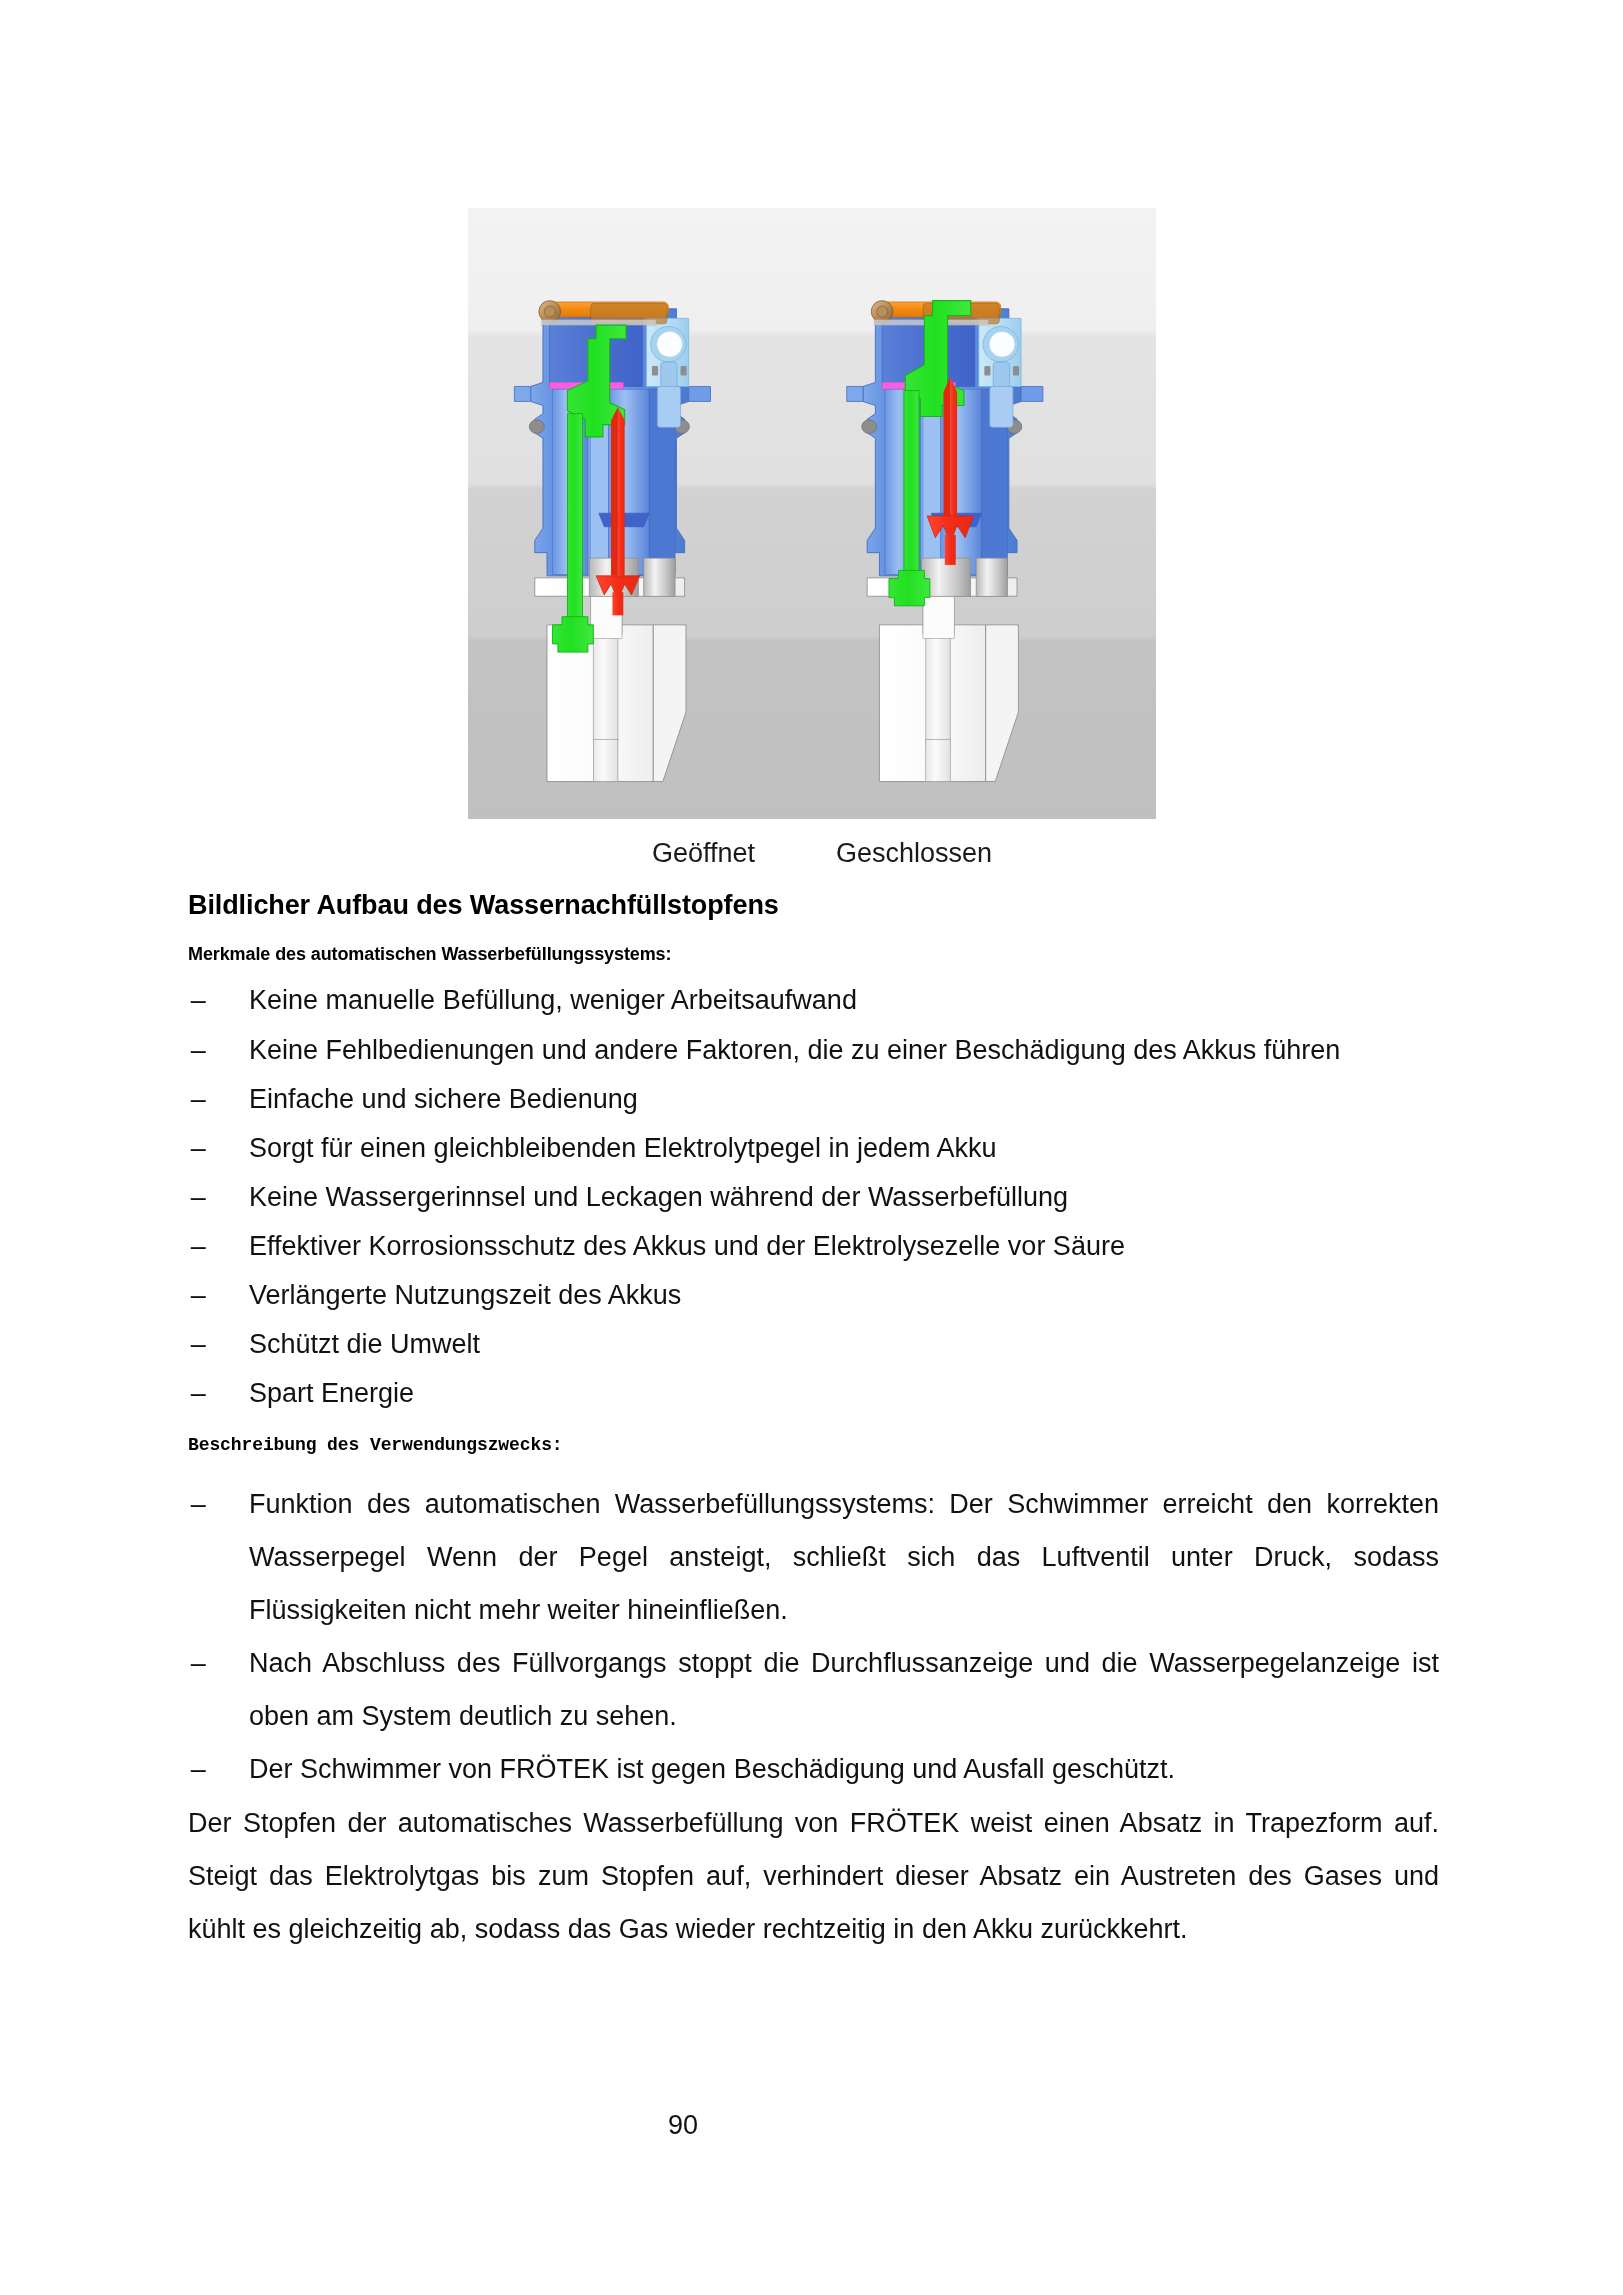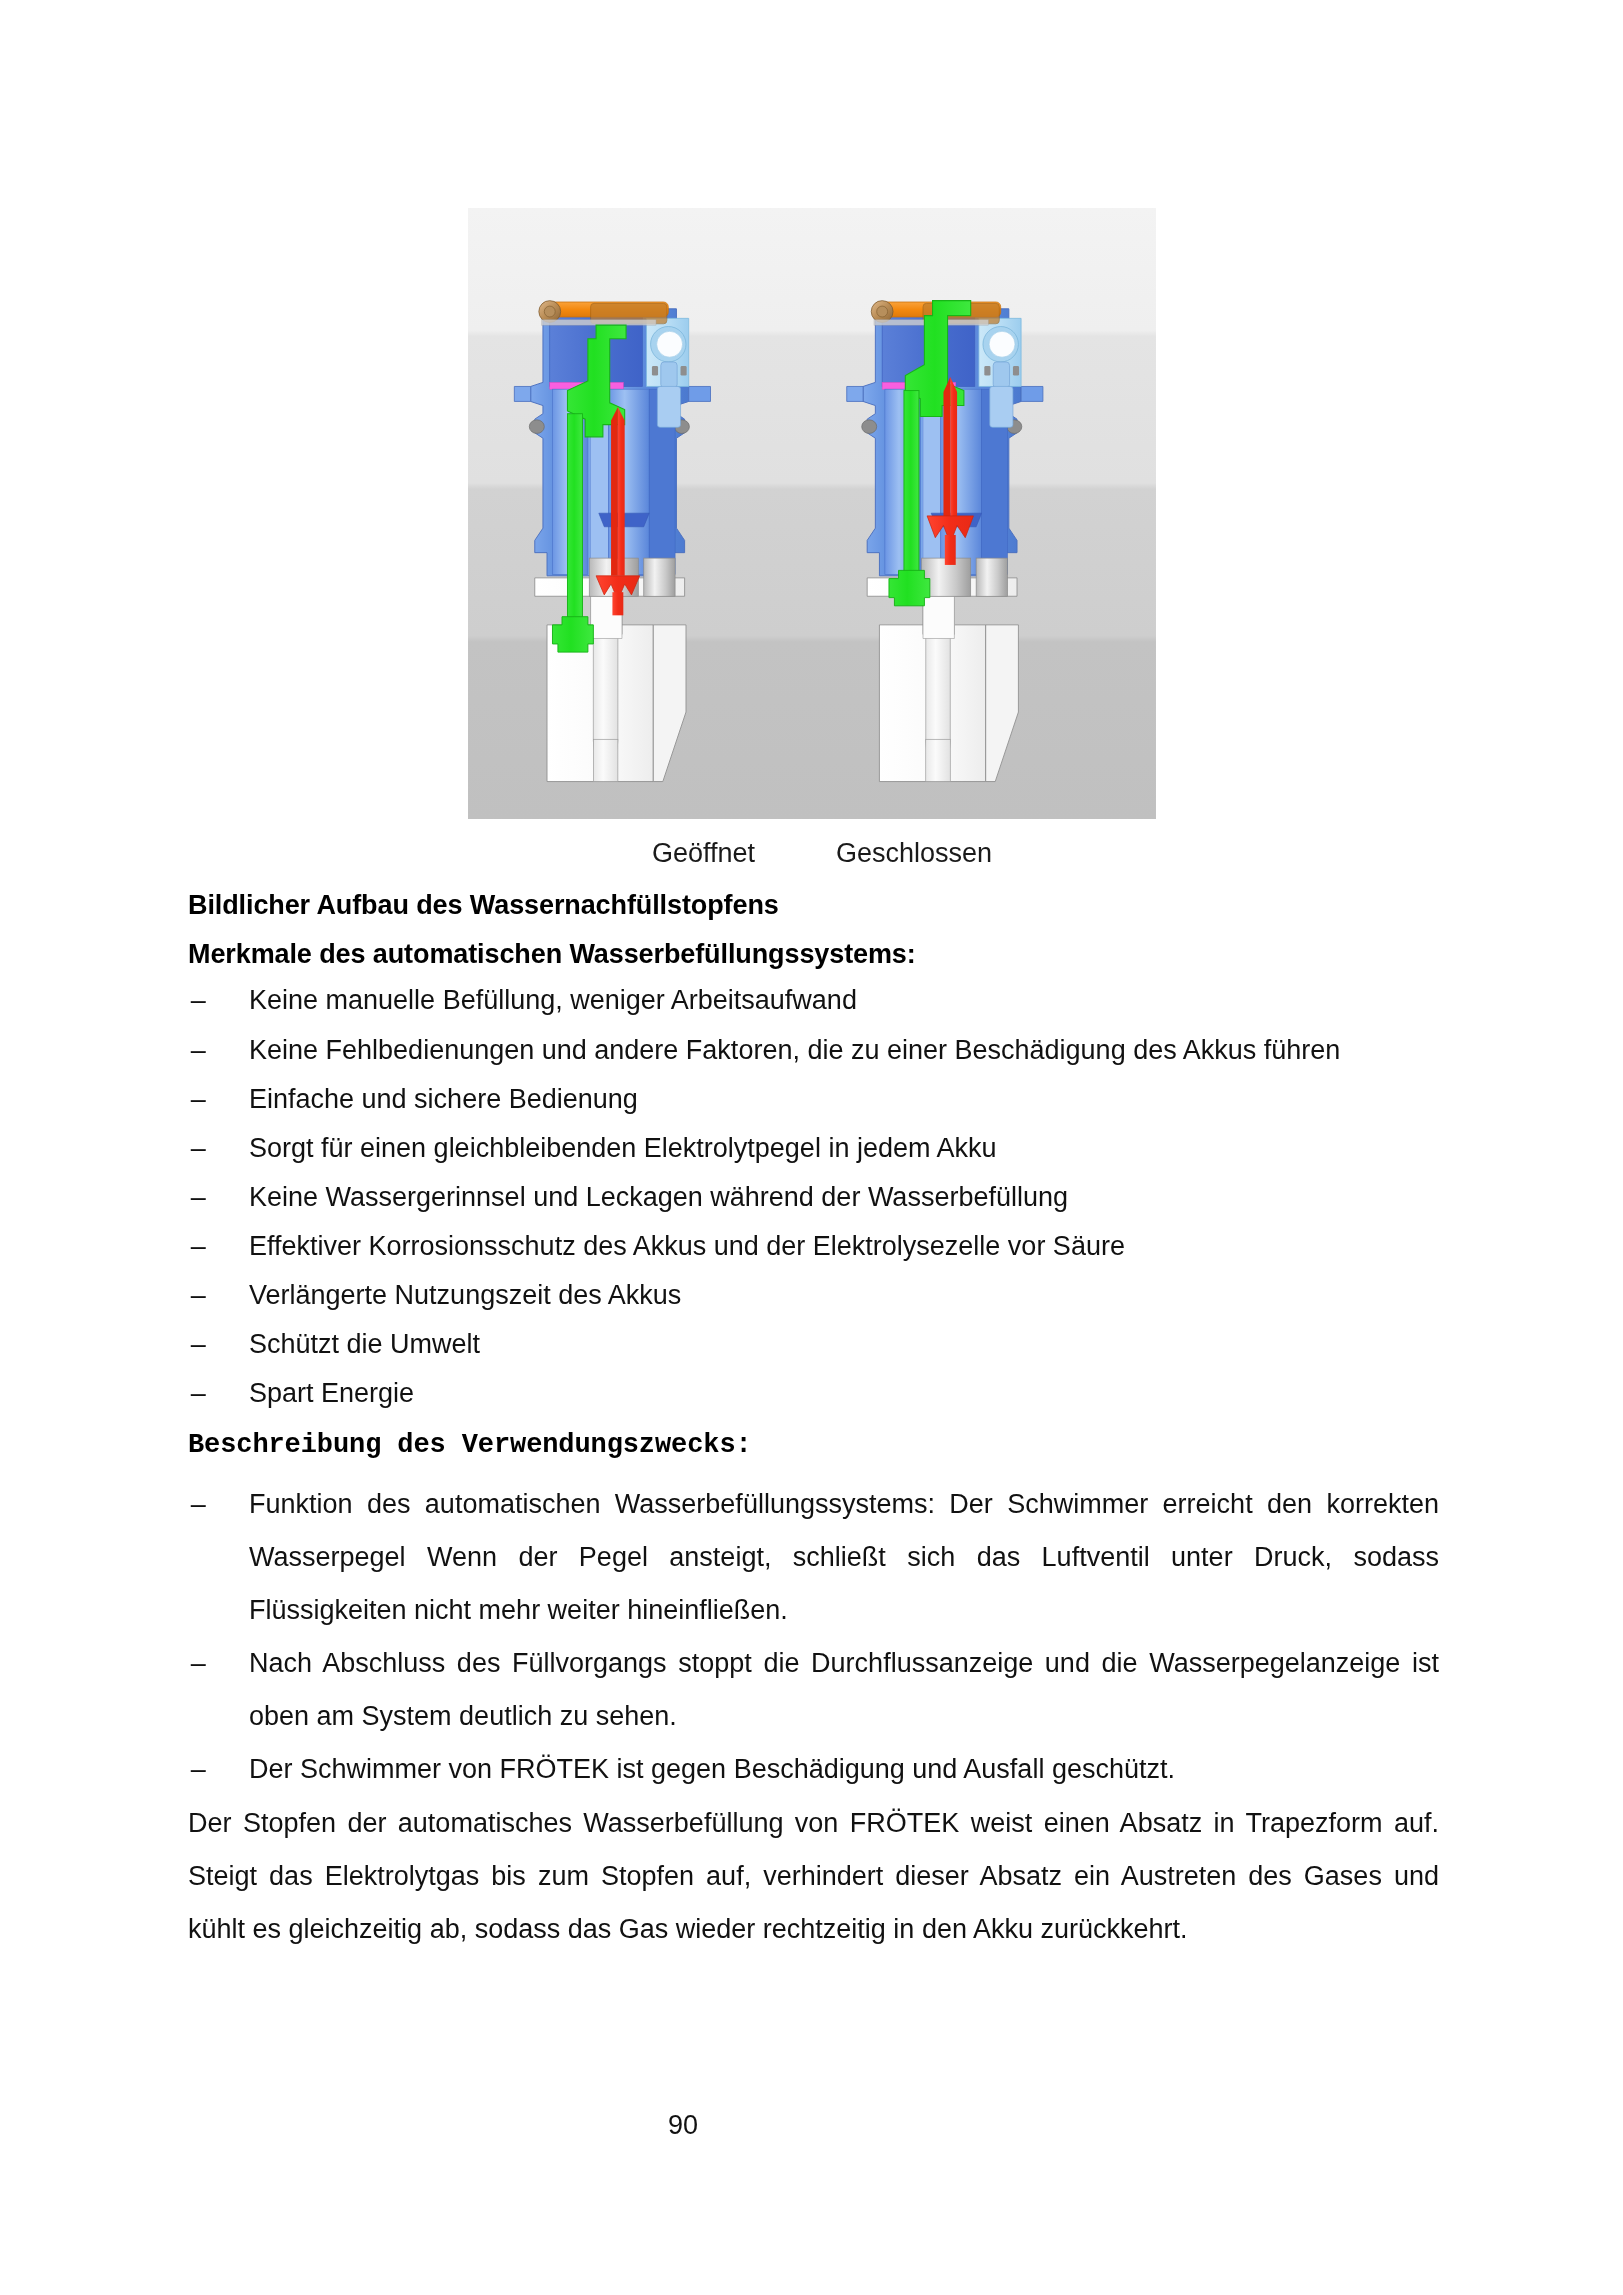--- a/index.html
+++ b/index.html
@@ -61,21 +61,21 @@
     font-weight:bold;
     line-height:38px;
     letter-spacing:-0.1px;
   }
 
   
   .sec-head{
     position:absolute;
     left:188px;
     width:1251px;
-    font-size:27px;
+    font-size:18px;
     font-weight:bold;
     line-height:38px;
     letter-spacing:-0.1px;
   }
 
   .bullet{
     position:absolute;
     left:188px;
     width:1251px;
     font-size:27px;

